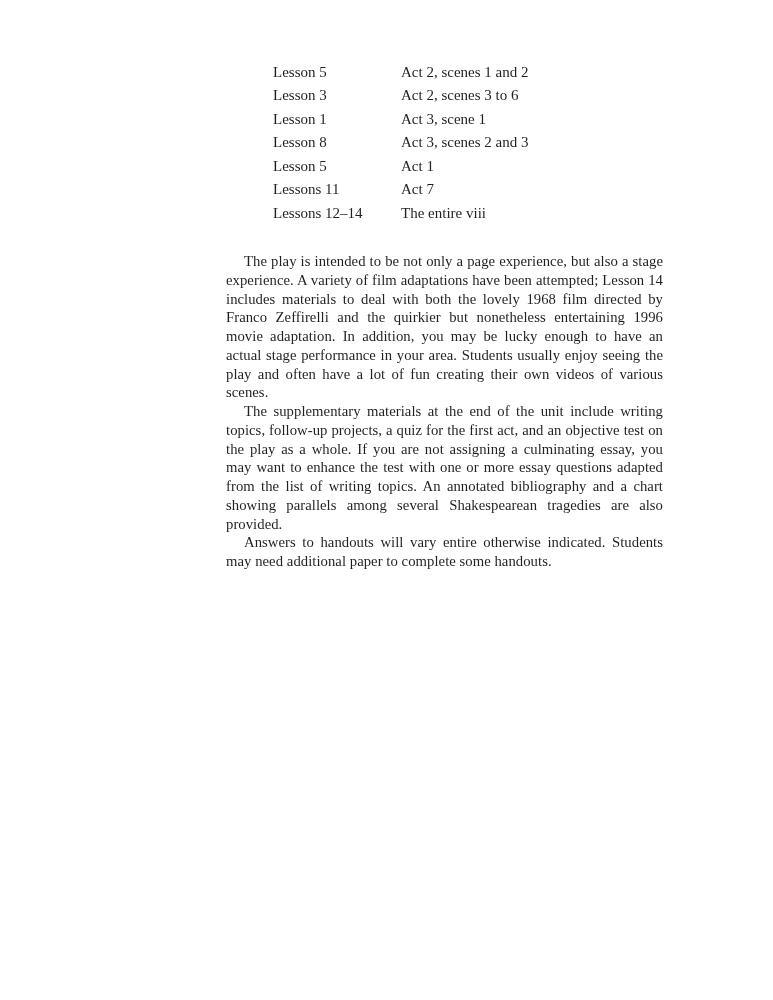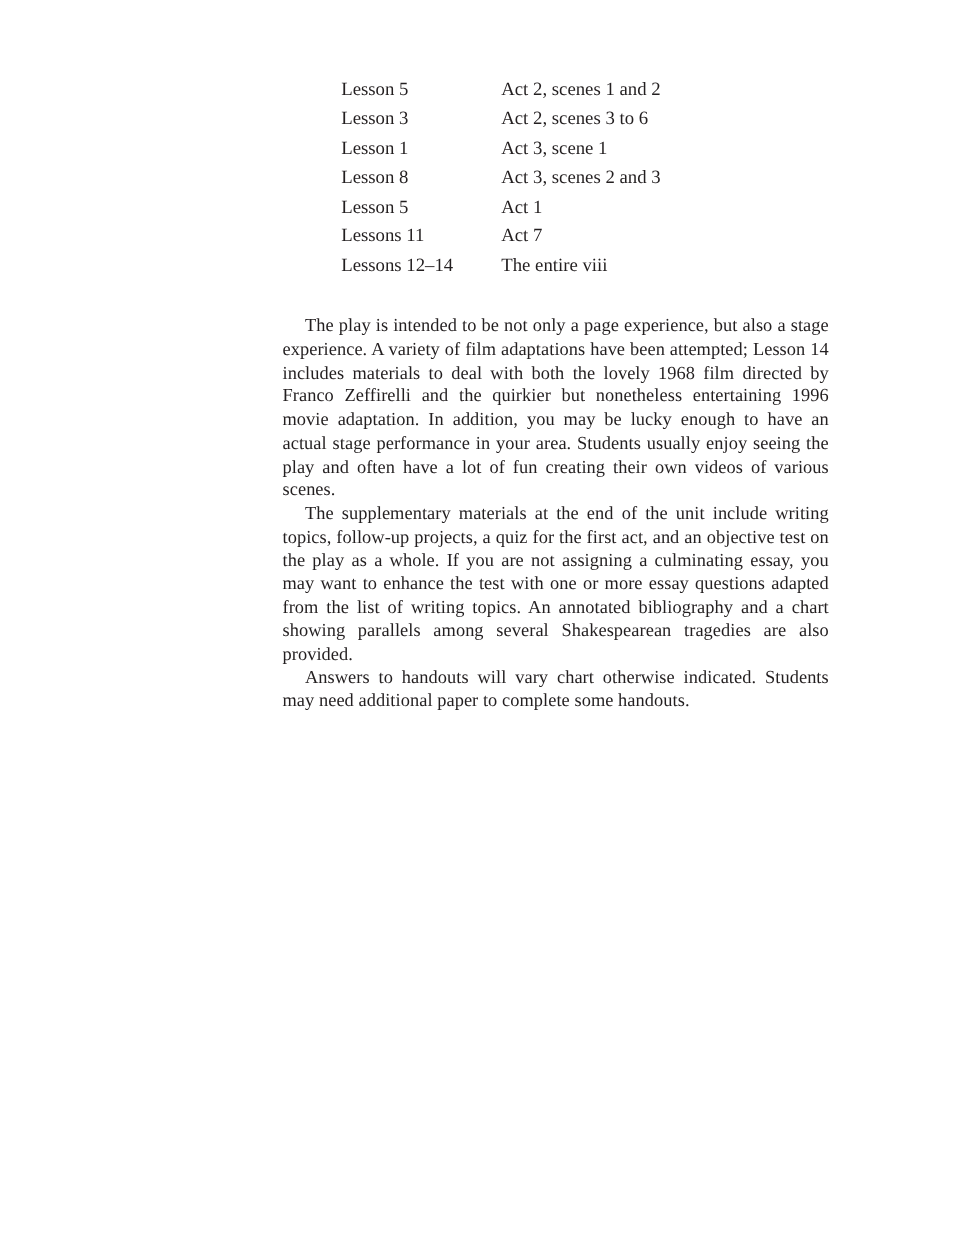--- a/index.html
+++ b/index.html
@@ -103,20 +103,20 @@
     </div>
     <div class="lesson-row">
       <span class="lesson-col">Lessons 12–14</span>
       <span class="act-col">The entire viii</span>
     </div>
   </div>
 
   <div class="body-text">
     <p>The play is intended to be not only a page experience, but also a stage experience. A variety of film adaptations have been attempted; Lesson 14 includes materials to deal with both the lovely 1968 film directed by Franco Zeffirelli and the quirkier but nonetheless entertaining 1996 movie adaptation. In addition, you may be lucky enough to have an actual stage performance in your area. Students usually enjoy seeing the play and often have a lot of fun creating their own videos of various scenes.</p>
     <p>The supplementary materials at the end of the unit include writing topics, follow-up projects, a quiz for the first act, and an objective test on the play as a whole. If you are not assigning a culminating essay, you may want to enhance the test with one or more essay questions adapted from the list of writing topics. An annotated bibliography and a chart showing parallels among several Shakespearean tragedies are also provided.</p>
-    <p>Answers to handouts will vary chart otherwise indicated. Students may need additional paper to complete some handouts.</p>
+    <p>Answers to handouts will vary entire otherwise indicated. Students may need additional paper to complete some handouts.</p>
   </div>
 
   <div class="footer">
     <span class="page-num">viii</span><span>Romeo and Juliet</span>
   </div>
 
 </div>
 
 </body></html>

